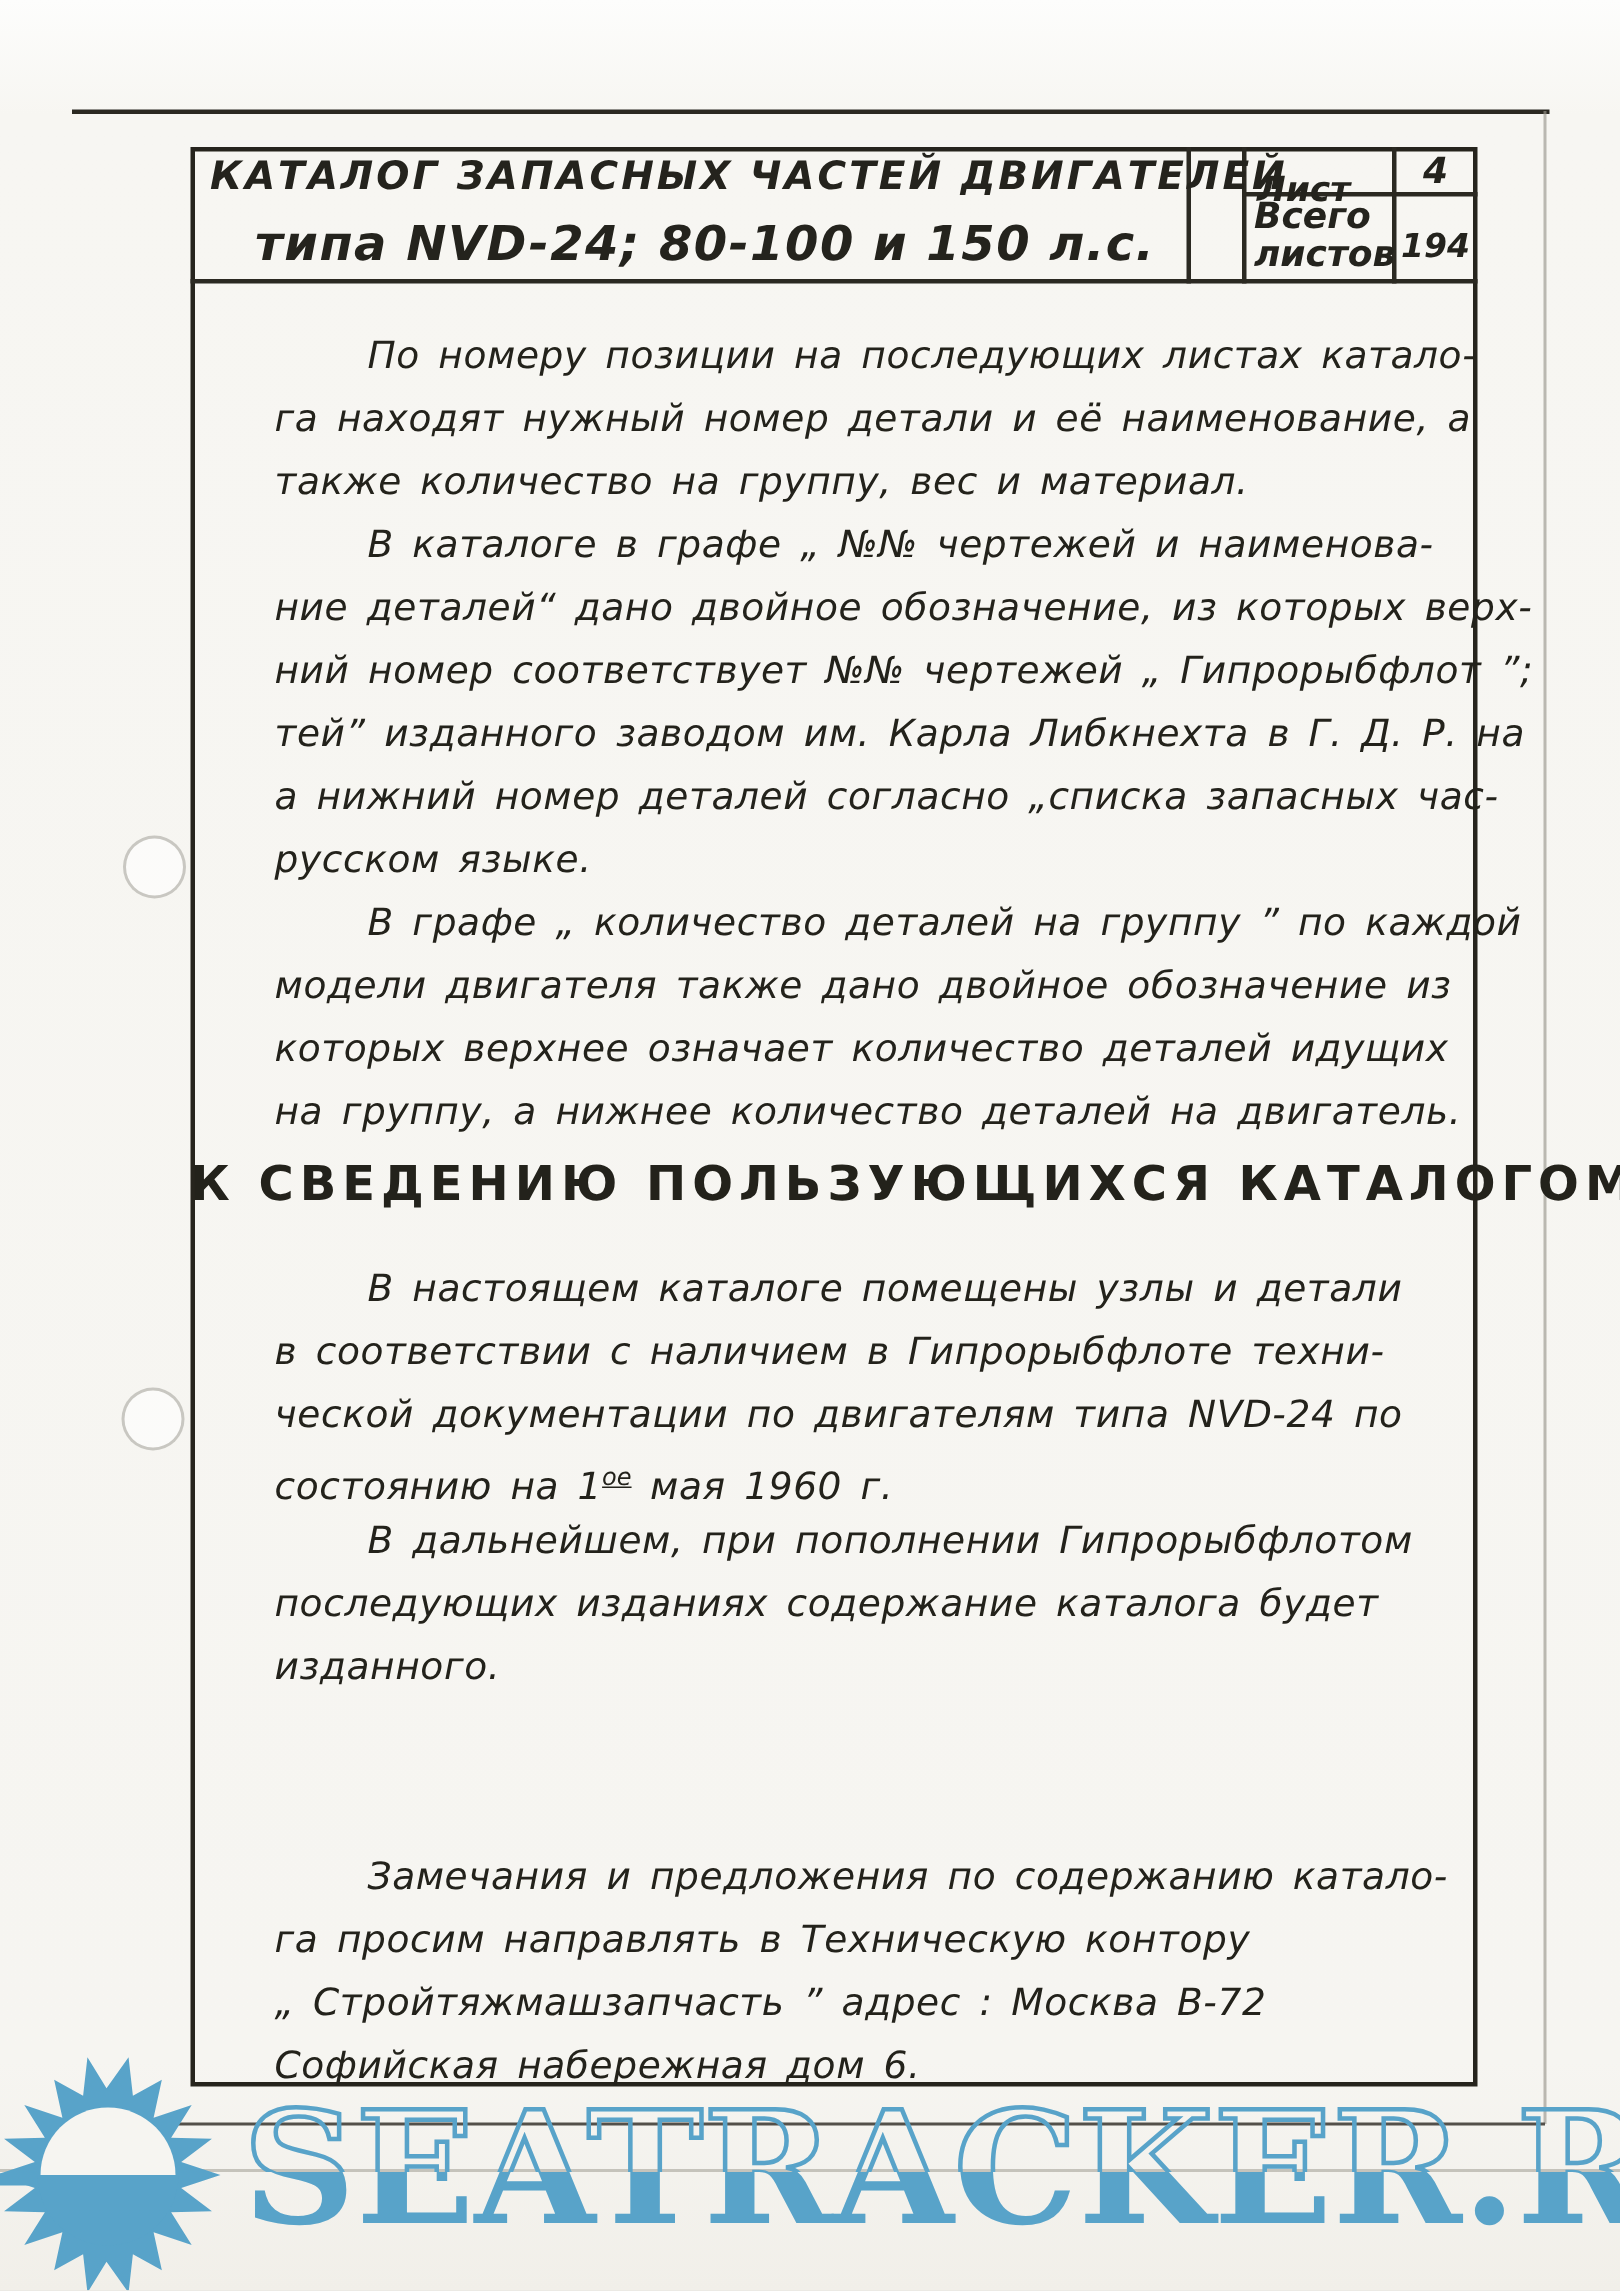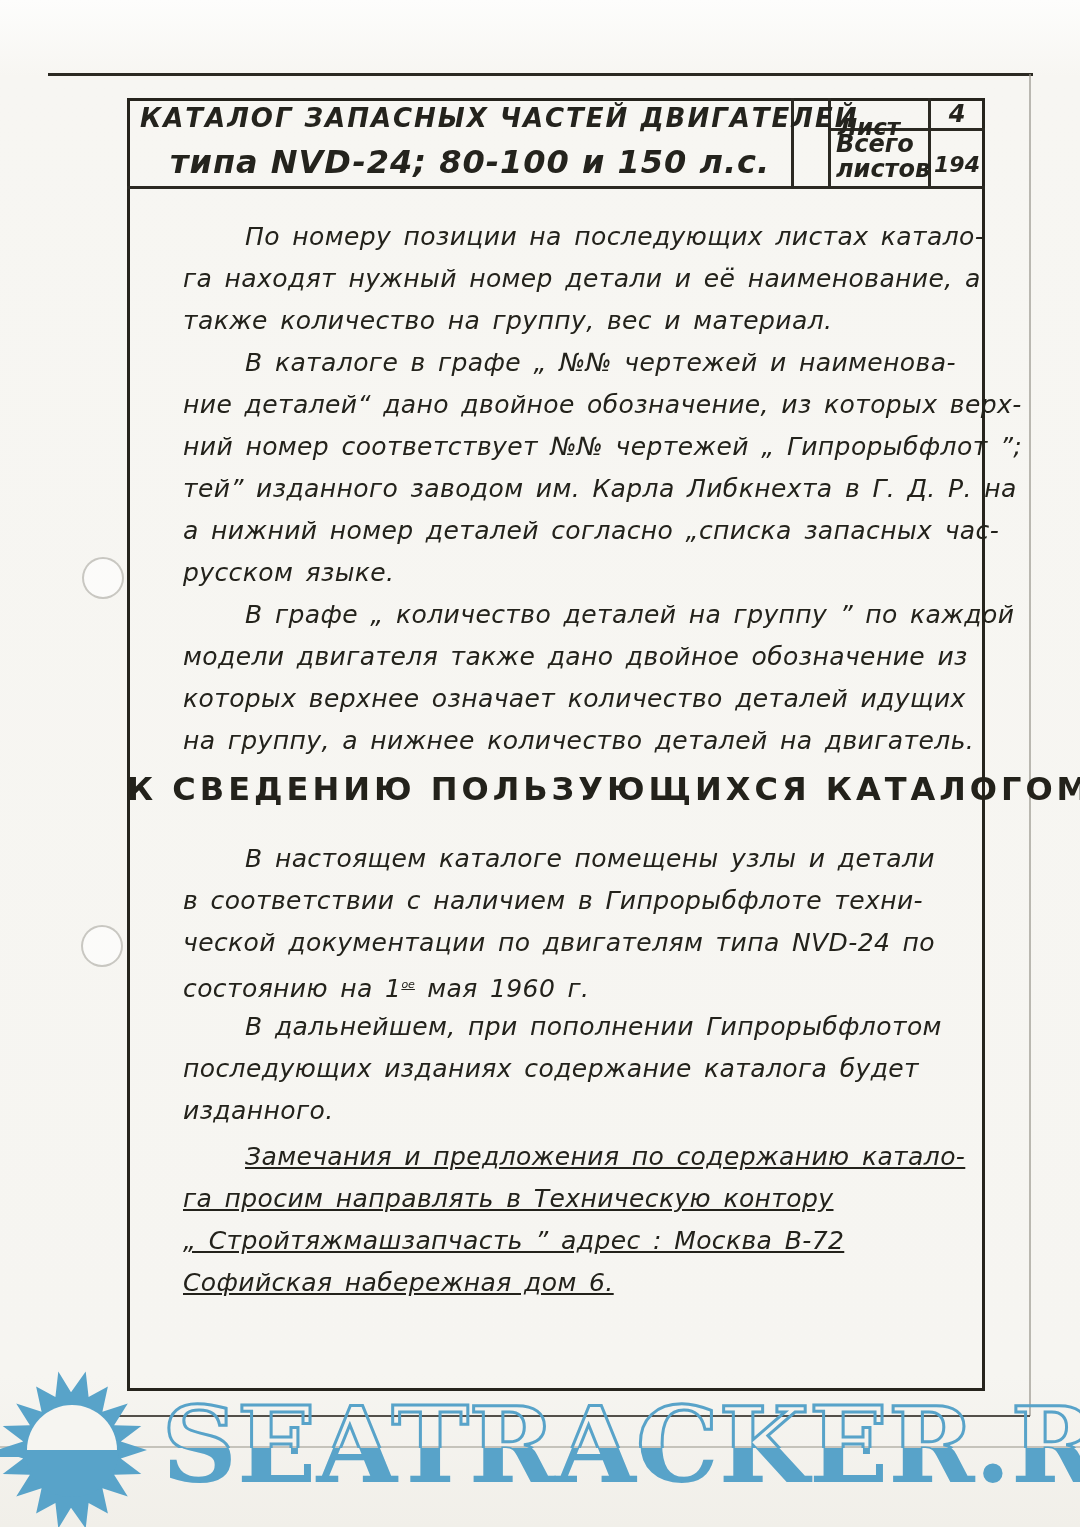--- a/index.html
+++ b/index.html
@@ -43,21 +43,21 @@
   .para {
     position: absolute; left: 127px; width: 858px;
     padding-left: 56px; padding-right: 46px;
     font-size: 25px; font-style: italic; line-height: 42px;
     letter-spacing: .4px; word-spacing: 4px;
     color: #23221b;
   }
   .para > div { white-space: nowrap; }
   .para .ind { text-indent: 62px; }
   .sup-date {
-    display: inline-block; font-size: 11px; vertical-align: 9px;
+    display: inline-block; font-size: 16px; vertical-align: 9px;
     text-decoration: underline; letter-spacing: 0;
   }
   .section-heading {
     left: 127px; top: 770px; width: 858px;
     text-align: center; font-size: 32px; letter-spacing: 4px;
     font-weight: bold; color: #23221b; white-space: nowrap;
   }
 
   
   .hole {
@@ -144,21 +144,21 @@
     <div>ческой документации по двигателям типа NVD-24 по</div>
     <div><span>состоянию на 1</span><span class="sup-date">ое</span><span> мая 1960 г.</span></div>
   </div>
 
   <div class="para" style="top:1006px;">
     <div class="ind">В дальнейшем, при пополнении Гипрорыбфлотом</div>
     <div>последующих изданиях содержание каталога будет</div>
     <div>изданного.</div>
   </div>
 
-  <div class="para" style="top:1136px;text-decoration:underline;">
+  <div class="para" style="top:1230px;">
     <div class="ind">Замечания и предложения по содержанию катало-</div>
     <div>га просим направлять в Техническую контору</div>
     <div>„ Стройтяжмашзапчасть ” адрес : Москва В-72</div>
     <div>Софийская набережная дом 6.</div>
   </div>
 
   <div class="ln" style="left:55px; top:1415px; width:975px; height:2px; background:#53504a;"></div>
   <div class="ln" style="left:0; top:1446px; width:1080px; height:2px; background:#b9b6ae; opacity:.8;"></div>
 
   <svg class="wm-sun" width="170" height="159" viewBox="0 0 170 159">

